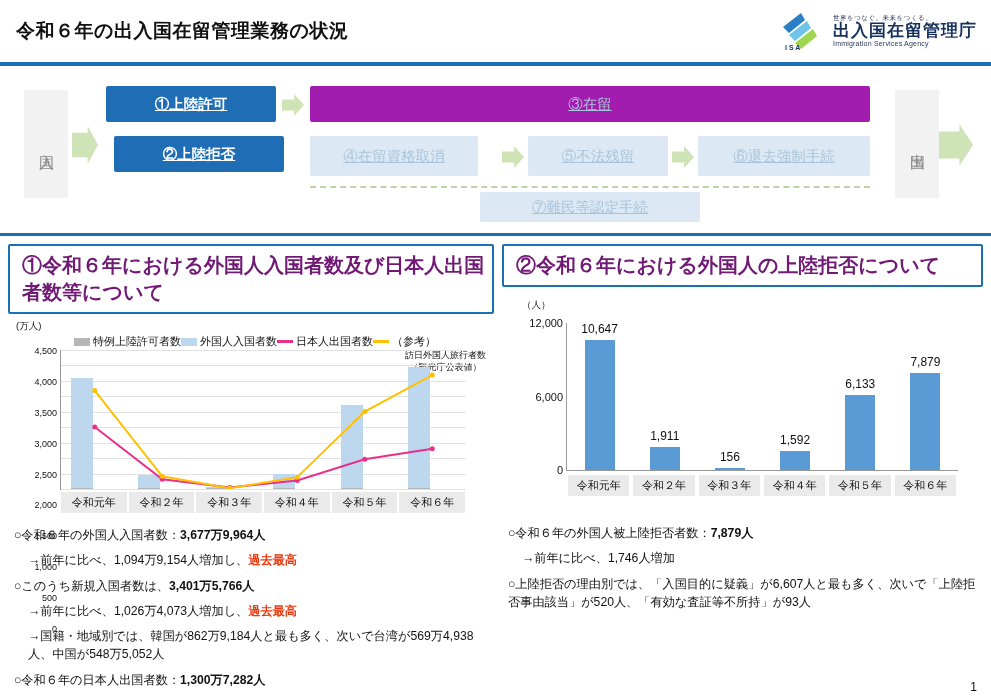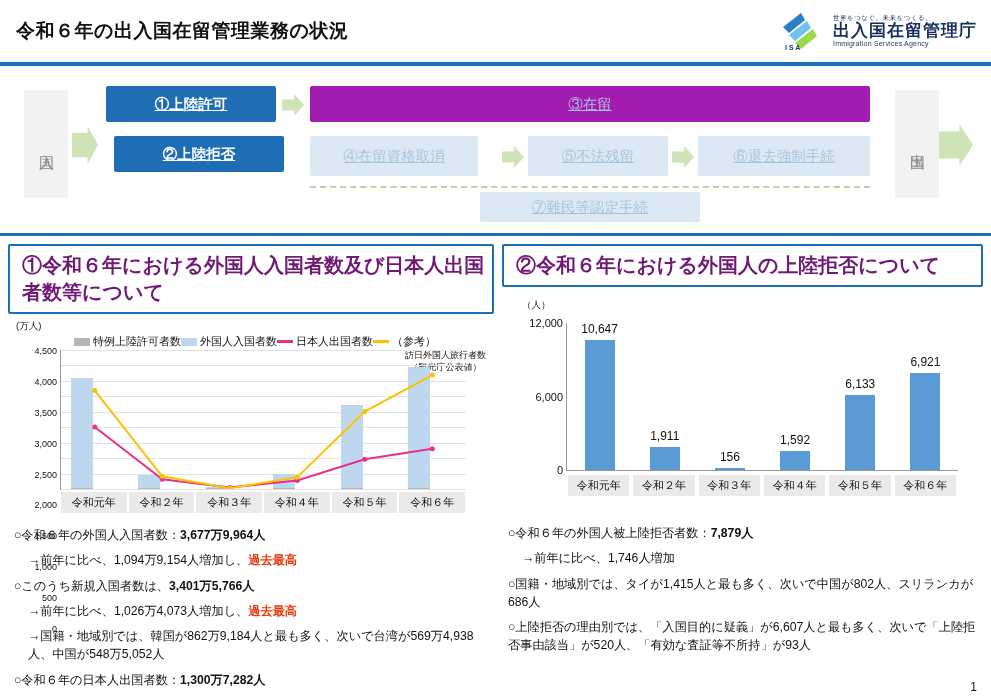--- a/index.html
+++ b/index.html
@@ -303,34 +303,33 @@
           <div class="bar2label" style="left: 32.5833px; bottom: 134.426px; position: absolute;">10,647</div>
           <div class="bar2" style="left: 82.75px; width: 30px; height: 23.4097px; background: rgb(91, 155, 213);"></div>
           <div class="bar2label" style="left: 97.75px; bottom: 27.4097px; position: absolute;">1,911</div>
           <div class="bar2" style="left: 147.917px; width: 30px; height: 1.911px; background: rgb(91, 155, 213);"></div>
           <div class="bar2label" style="left: 162.917px; bottom: 5.911px; position: absolute;">156</div>
           <div class="bar2" style="left: 213.083px; width: 30px; height: 19.502px; background: rgb(91, 155, 213);"></div>
           <div class="bar2label" style="left: 228.083px; bottom: 23.502px; position: absolute;">1,592</div>
           <div class="bar2" style="left: 278.25px; width: 30px; height: 75.1292px; background: rgb(91, 155, 213);"></div>
           <div class="bar2label" style="left: 293.25px; bottom: 79.1292px; position: absolute;">6,133</div>
           <div class="bar2" style="left: 343.417px; width: 30px; height: 96.5177px; background: rgb(91, 155, 213);"></div>
-          <div class="bar2label" style="left: 358.417px; bottom: 100.518px; position: absolute;">6,921</div>
+          <div class="bar2label" style="left: 358.417px; bottom: 100.518px; position: absolute;">7,879</div>
         </div>
       <div class="xlabels2">
         <div class="xlabel2">令和元年</div>
         <div class="xlabel2">令和２年</div>
         <div class="xlabel2">令和３年</div>
         <div class="xlabel2">令和４年</div>
         <div class="xlabel2">令和５年</div>
         <div class="xlabel2">令和６年</div>
       </div>
     </div>
 
     <div class="notes" id="right-notes" style="padding-top:14px;">
         <p><span>○令和６年の外国人被上陸拒否者数：</span><span class="b">7,879人</span></p>
         <p class="indent"><span>→前年に比べ、1,746人増加</span></p>
-        <p><span>○国籍・地域別では、タイが1,415人と最も多く、次いで中国が802人、スリランカが686人</span></p>
         <p><span>○上陸拒否の理由別では、「入国目的に疑義」が6,607人と最も多く、次いで「上陸拒否事由該当」が520人、「有効な査証等不所持」が93人</span></p>
       </div>
   </div>
 </div>
 
 <div class="page-num">1</div>
 
 </body></html>

